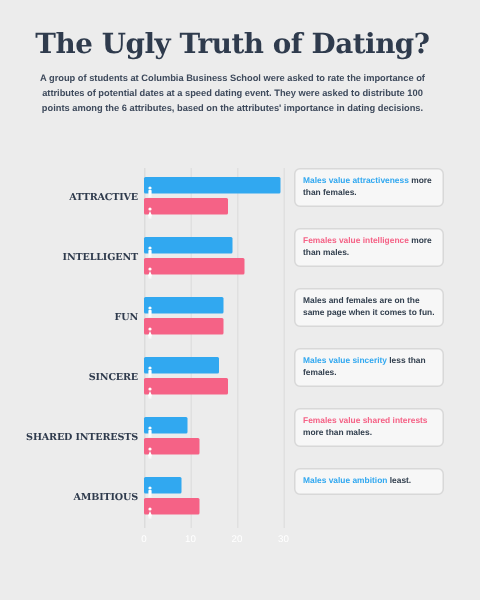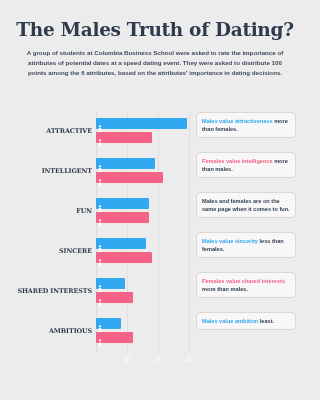--- a/index.html
+++ b/index.html
@@ -115,21 +115,21 @@
   }
   .hl-male{color:#31a8f0;}
   .hl-female{color:#f56286;}
 </style>
 </head>
 <body>
 
 <div class="page">
 
   <div class="header">
-    <div class="title">The Males Truth of Dating?</div>
+    <div class="title">The Ugly Truth of Dating?</div>
     <div class="subtitle">A group of students at Columbia Business School were asked to rate the importance of attributes of potential dates at a speed dating event. They were asked to distribute 100 points among the 6 attributes, based on the attributes' importance in dating decisions.</div>
   </div>
 
   <div class="chart-wrap">
     <div class="plot">
       <div class="gridlines">
           <div class="gridline zero" style="left: 0px;"></div>
           <div class="gridline" style="left: 31px;"></div>
           <div class="gridline" style="left: 62px;"></div>
           <div class="gridline" style="left: 93px;"></div>

